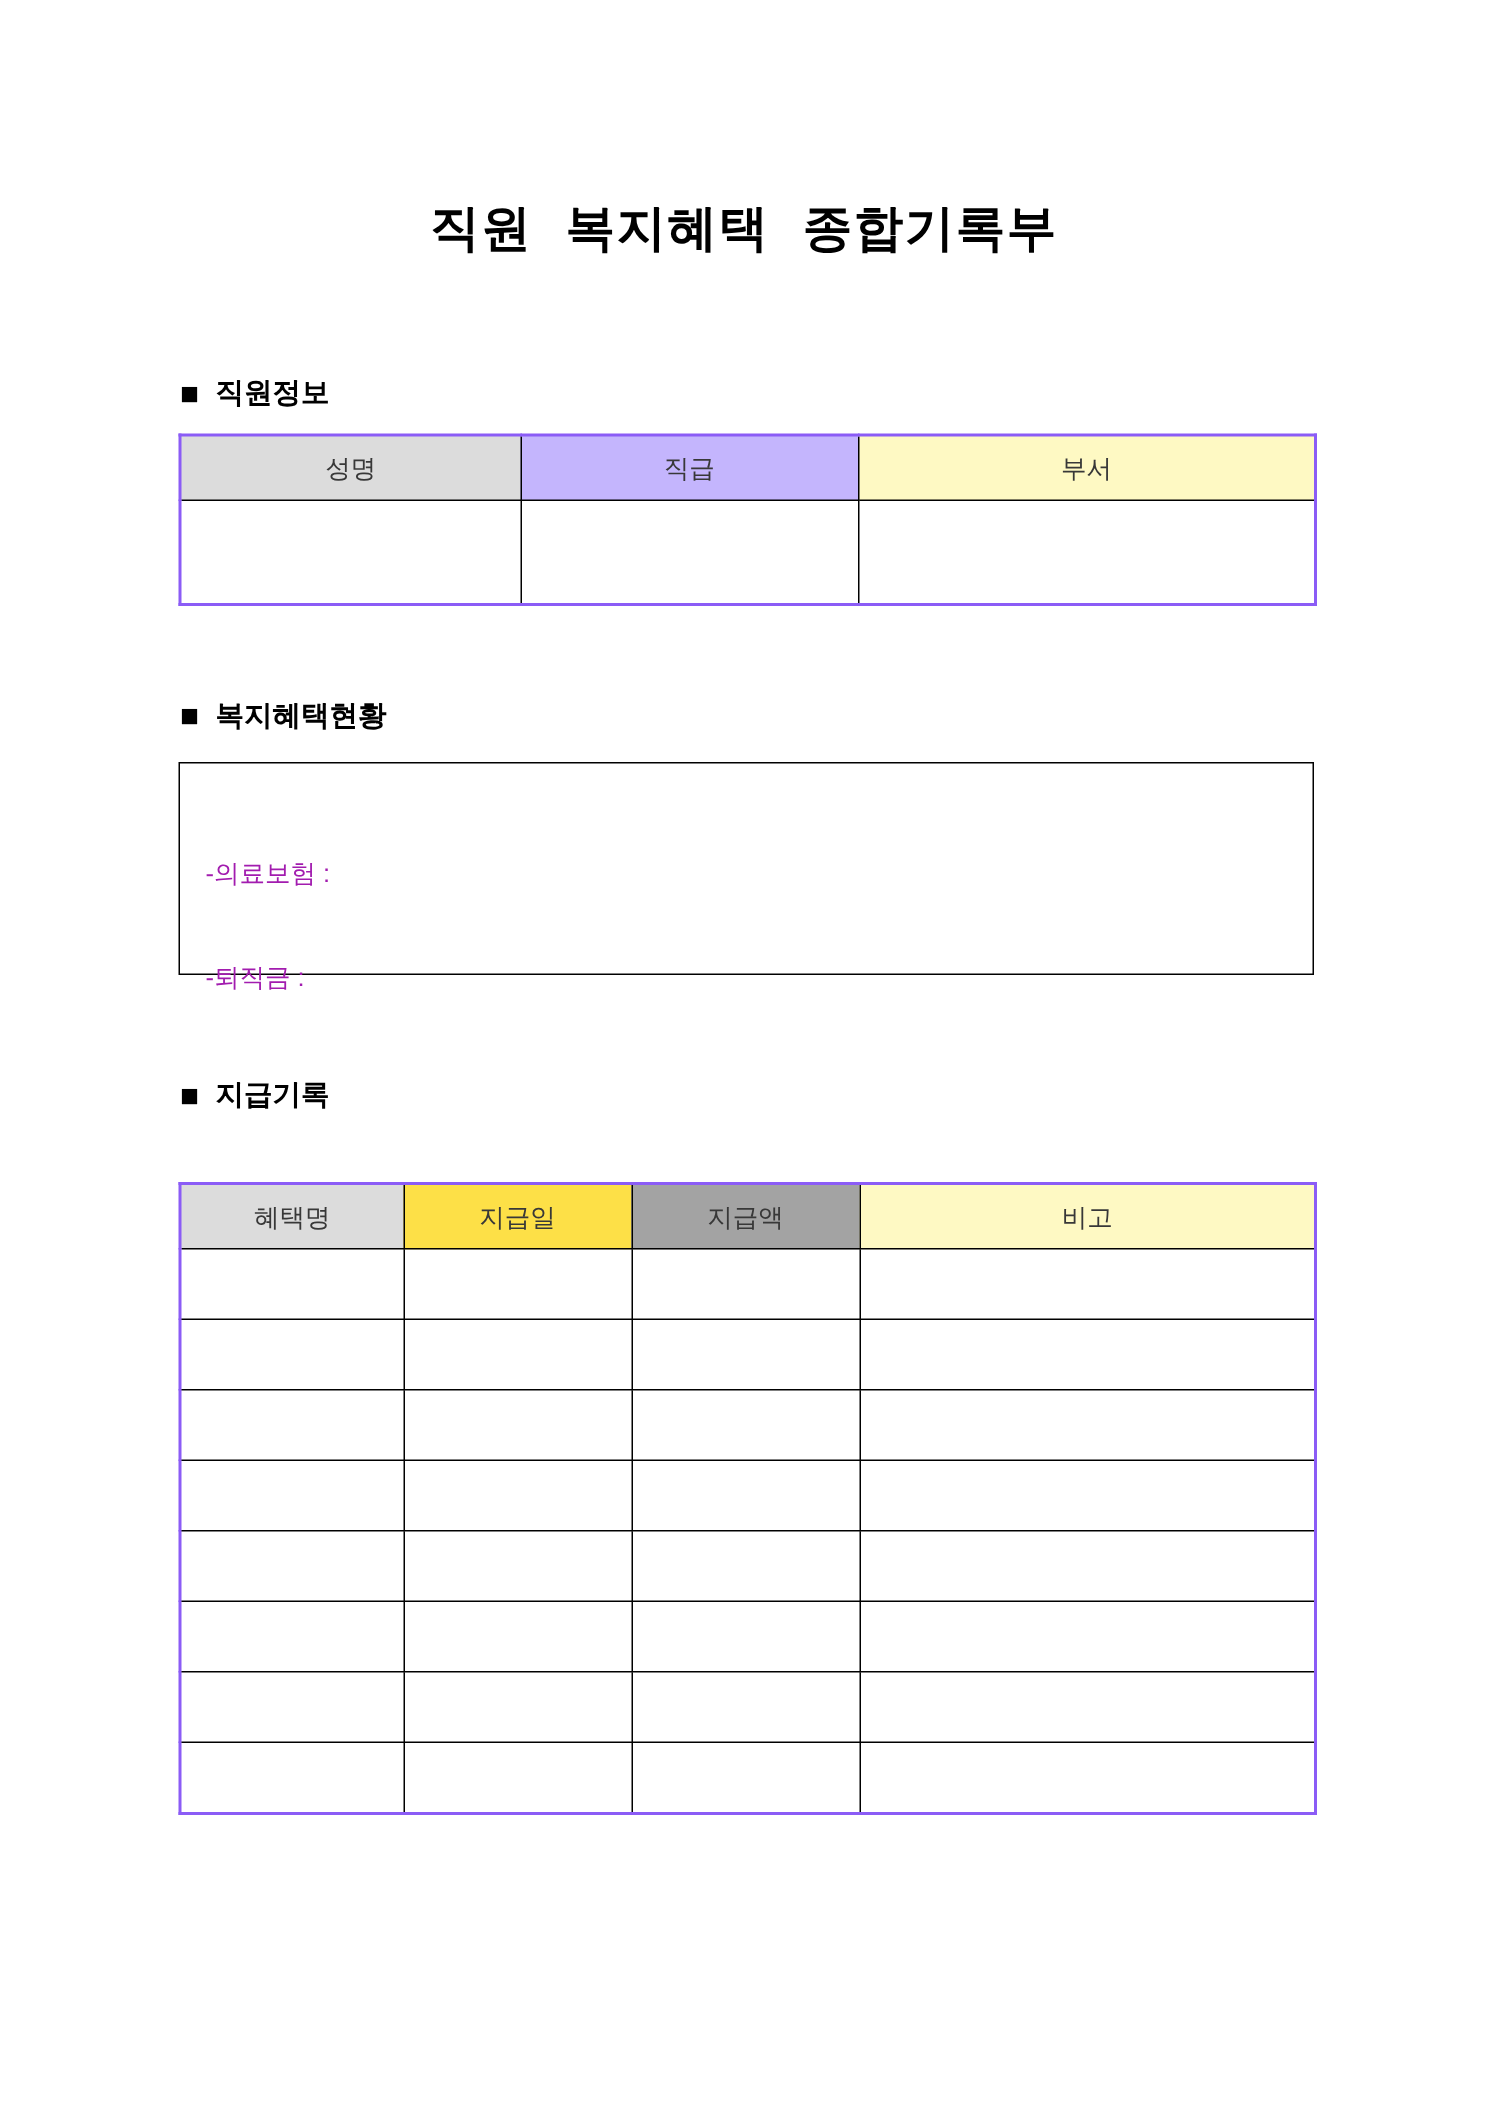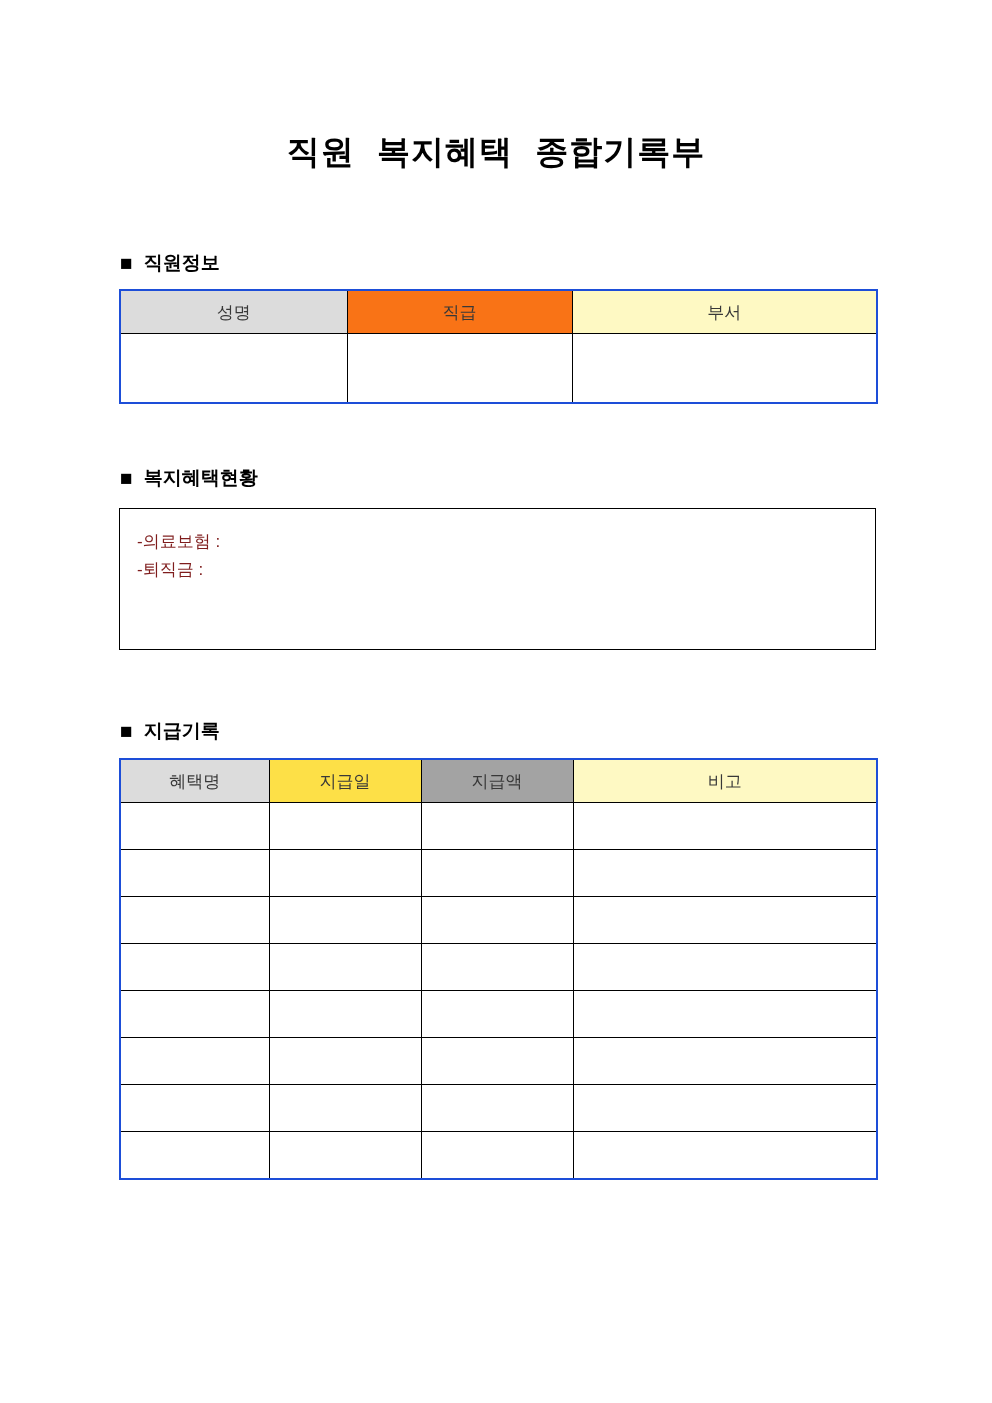--- a/index.html
+++ b/index.html
@@ -51,57 +51,58 @@
   .sec-employee { top: 251px; }
   .sec-welfare  { top: 466px; }
   .sec-payment  { top: 719px; }
 
   table.doc-table {
     position: absolute;
     left: 119px;
     width: 757px;
     border-collapse: collapse;
     table-layout: fixed;
-    border: 2px solid #1d4ed8;
+    border: 2px solid #8b5cf6;
   }
   table.doc-table th,
   table.doc-table td {
     border: 1px solid #000000;
     padding: 0;
   }
   table.doc-table th {
     background: #dcdcdc;
     font-size: 17px;
     font-weight: normal;
     color: #383838;
     text-align: center;
     vertical-align: middle;
     height: 42px;
   }
   .emp-table { top: 289px; }
   .emp-table td { height: 68px; background: #ffffff; }
 
-  .pay-table { top: 758px; padding-left: 36px; }
+  .pay-table { top: 788px; padding-left: 36px; }
   .pay-table td { height: 46px; background: #ffffff; }
 
   .welfare-box {
     position: absolute;
     top: 508px;
     left: 119px;
     width: 757px;
     height: 142px;
     border: 1px solid #000000;
     box-sizing: border-box;
     padding: 19px 16px 0 17px;
   }
   .welfare-item {
     font-size: 17px;
     line-height: 28px;
-    color: #7f1d1d;
+    color: #a21caf;
     white-space: pre;
+    margin-top: 41px;
   }
 </style>
 </head>
 <body>
 
 <div class="page">
 
   <div class="doc-title">직원 복지혜택 종합기록부</div>
 
   <div class="section-header sec-employee">
@@ -111,21 +112,21 @@
 
   <table class="doc-table emp-table">
     <colgroup>
       <col style="width:227px">
       <col style="width:225px">
       <col style="width:305px">
     </colgroup>
     <thead>
       <tr>
         <th style="background: rgb(220, 220, 220);">성명</th>
-        <th style="background: #f97316;">직급</th>
+        <th style="background: #c4b5fd;">직급</th>
         <th style="background: #fef9c3;">부서</th>
       </tr>
     </thead>
     <tbody>
         <tr>
           <td></td>
           <td></td>
           <td></td>
         </tr>
       </tbody>

